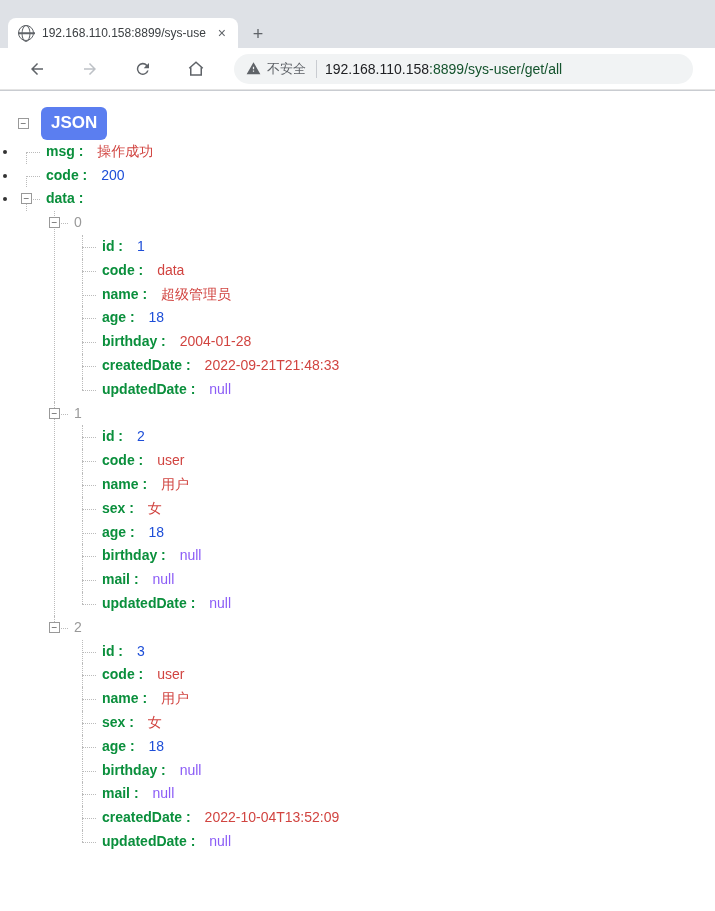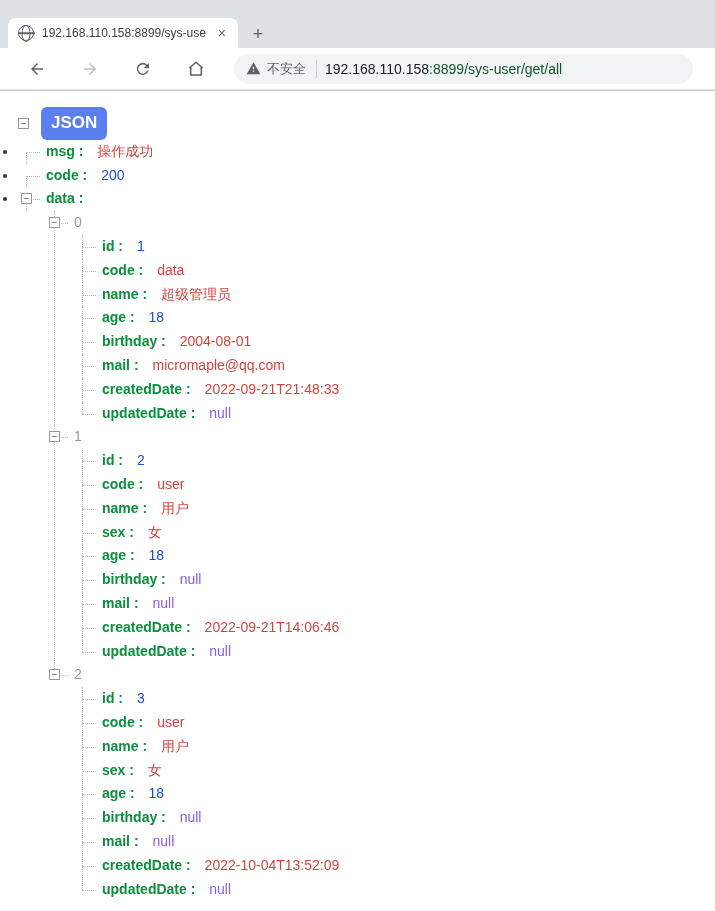--- a/index.html
+++ b/index.html
@@ -213,34 +213,32 @@
   </div>
   <ul class="tree" id="tree-root">
       <li><span class="row"><span class="key">msg</span><span class="colon"> : </span><span class="v-str">操作成功</span></span></li>
       <li><span class="row"><span class="key">code</span><span class="colon"> : </span><span class="v-num">200</span></span></li>
       <li><span class="toggle">−</span><span class="row"><span class="key">data</span><span class="colon"> : </span></span><ul>
           <li><span class="toggle">−</span><span class="row"><span class="idx">0</span></span><ul>
               <li><span class="row"><span class="key">id</span><span class="colon"> : </span><span class="v-num">1</span></span></li>
               <li><span class="row"><span class="key">code</span><span class="colon"> : </span><span class="v-str">data</span></span></li>
               <li><span class="row"><span class="key">name</span><span class="colon"> : </span><span class="v-str">超级管理员</span></span></li>
               <li><span class="row"><span class="key">age</span><span class="colon"> : </span><span class="v-num">18</span></span></li>
-              <li><span class="row"><span class="key">birthday</span><span class="colon"> : </span><span class="v-str">2004-08-01</span></span></li>
-              <li><span class="row"><span class="key">mail</span><span class="colon"> : </span><span class="v-str">micromaple@qq.com</span></span></li>
+              <li><span class="row"><span class="key">birthday</span><span class="colon"> : </span><span class="v-str">2004-01-28</span></span></li>
               <li><span class="row"><span class="key">createdDate</span><span class="colon"> : </span><span class="v-str">2022-09-21T21:48:33</span></span></li>
               <li><span class="row"><span class="key">updatedDate</span><span class="colon"> : </span><span class="v-null">null</span></span></li>
             </ul></li>
           <li><span class="toggle">−</span><span class="row"><span class="idx">1</span></span><ul>
               <li><span class="row"><span class="key">id</span><span class="colon"> : </span><span class="v-num">2</span></span></li>
               <li><span class="row"><span class="key">code</span><span class="colon"> : </span><span class="v-str">user</span></span></li>
               <li><span class="row"><span class="key">name</span><span class="colon"> : </span><span class="v-str">用户</span></span></li>
               <li><span class="row"><span class="key">sex</span><span class="colon"> : </span><span class="v-str">女</span></span></li>
               <li><span class="row"><span class="key">age</span><span class="colon"> : </span><span class="v-num">18</span></span></li>
               <li><span class="row"><span class="key">birthday</span><span class="colon"> : </span><span class="v-null">null</span></span></li>
               <li><span class="row"><span class="key">mail</span><span class="colon"> : </span><span class="v-null">null</span></span></li>
-              <li><span class="row"><span class="key">createdDate</span><span class="colon"> : </span><span class="v-str">2022-09-21T14:06:46</span></span></li>
               <li><span class="row"><span class="key">updatedDate</span><span class="colon"> : </span><span class="v-null">null</span></span></li>
             </ul></li>
           <li><span class="toggle">−</span><span class="row"><span class="idx">2</span></span><ul>
               <li><span class="row"><span class="key">id</span><span class="colon"> : </span><span class="v-num">3</span></span></li>
               <li><span class="row"><span class="key">code</span><span class="colon"> : </span><span class="v-str">user</span></span></li>
               <li><span class="row"><span class="key">name</span><span class="colon"> : </span><span class="v-str">用户</span></span></li>
               <li><span class="row"><span class="key">sex</span><span class="colon"> : </span><span class="v-str">女</span></span></li>
               <li><span class="row"><span class="key">age</span><span class="colon"> : </span><span class="v-num">18</span></span></li>
               <li><span class="row"><span class="key">birthday</span><span class="colon"> : </span><span class="v-null">null</span></span></li>
               <li><span class="row"><span class="key">mail</span><span class="colon"> : </span><span class="v-null">null</span></span></li>

